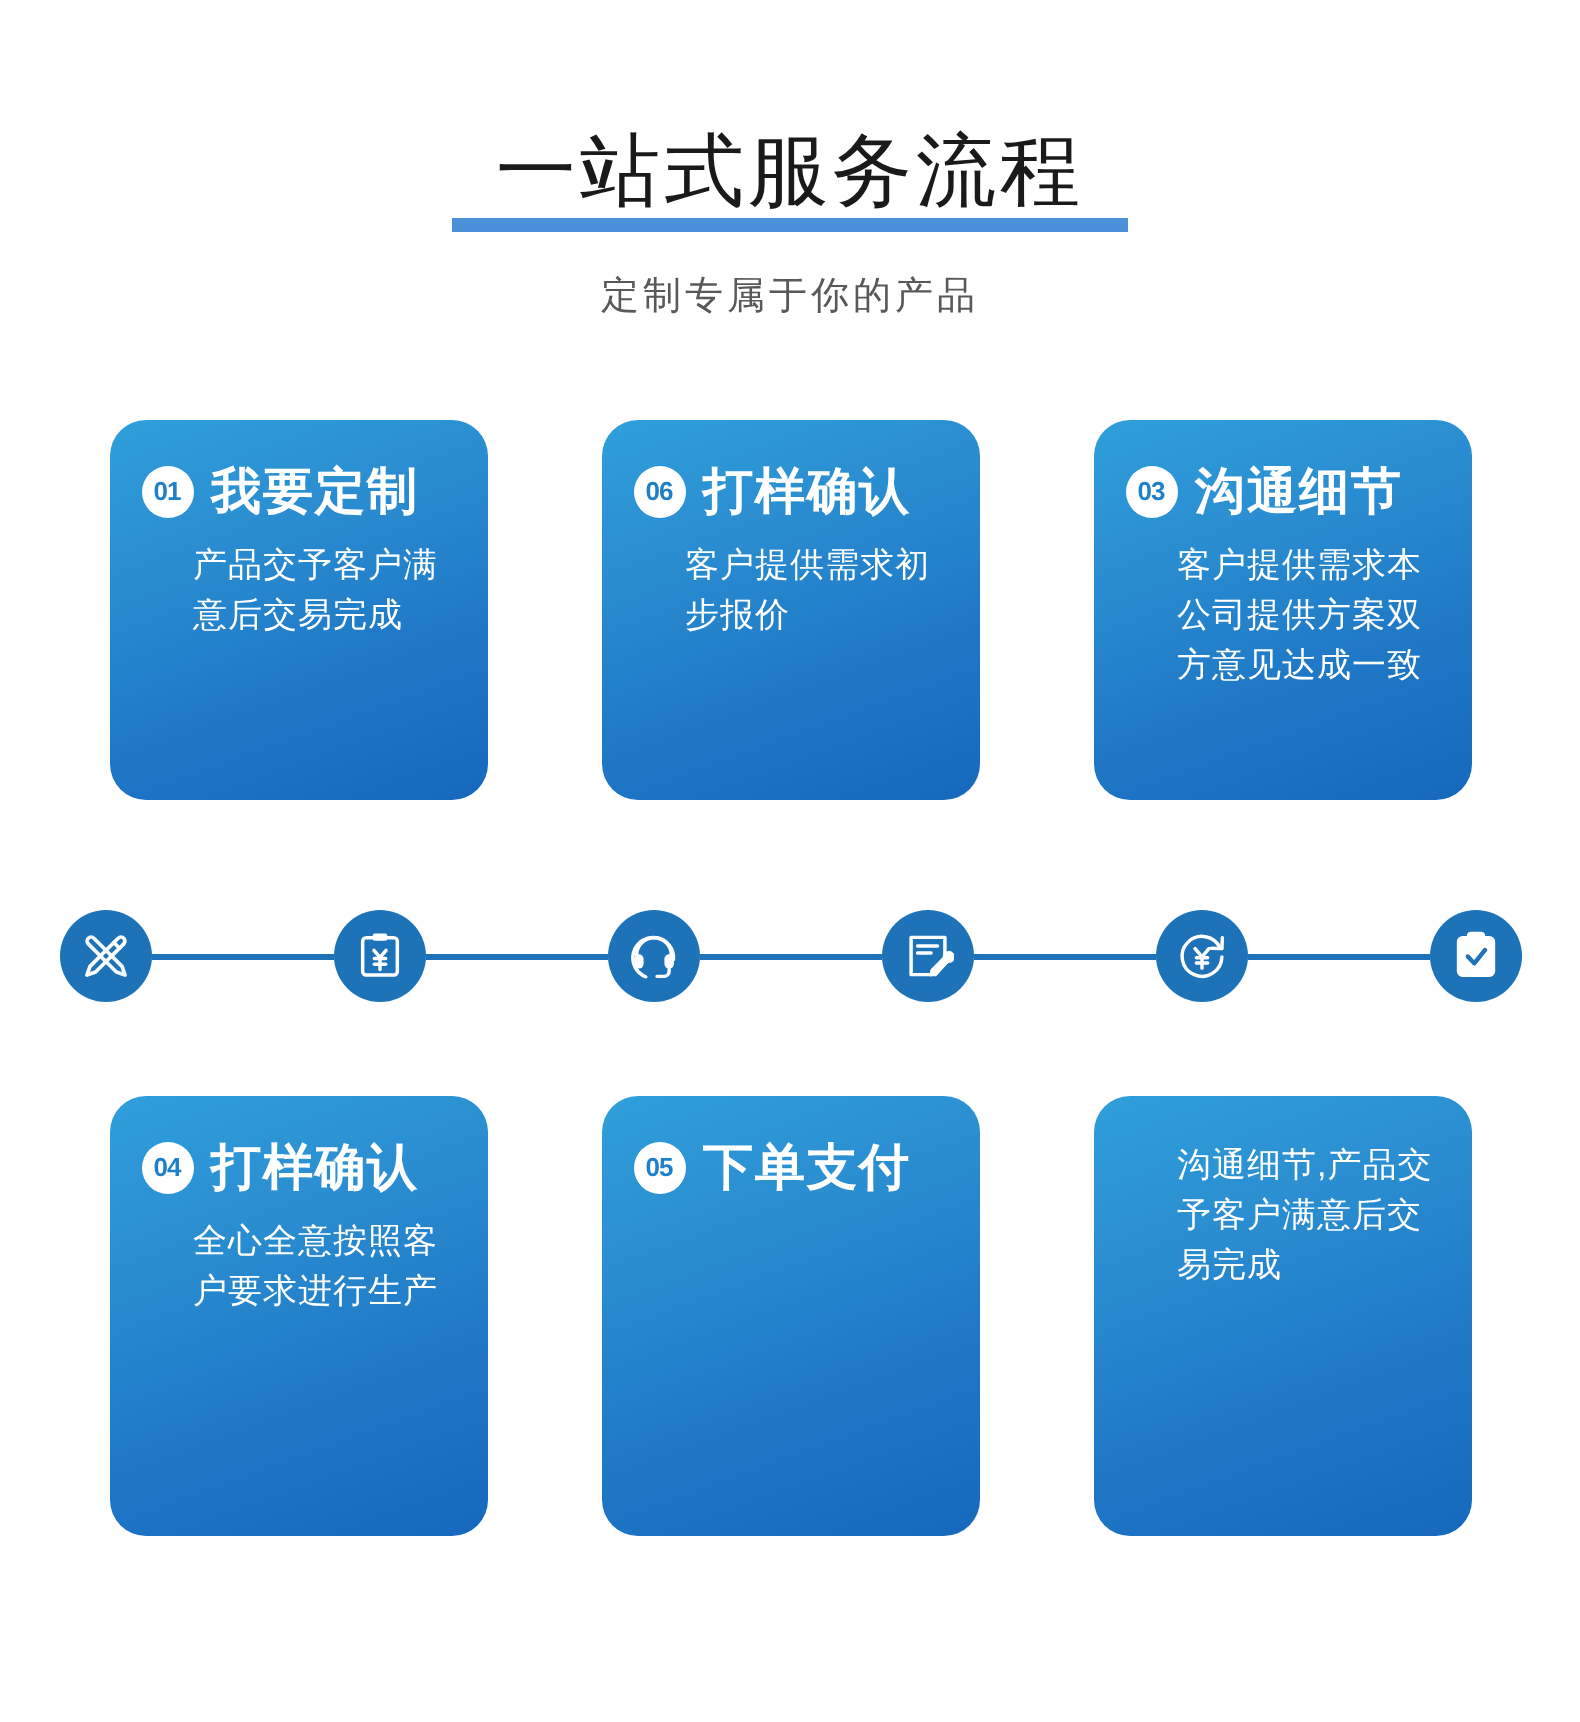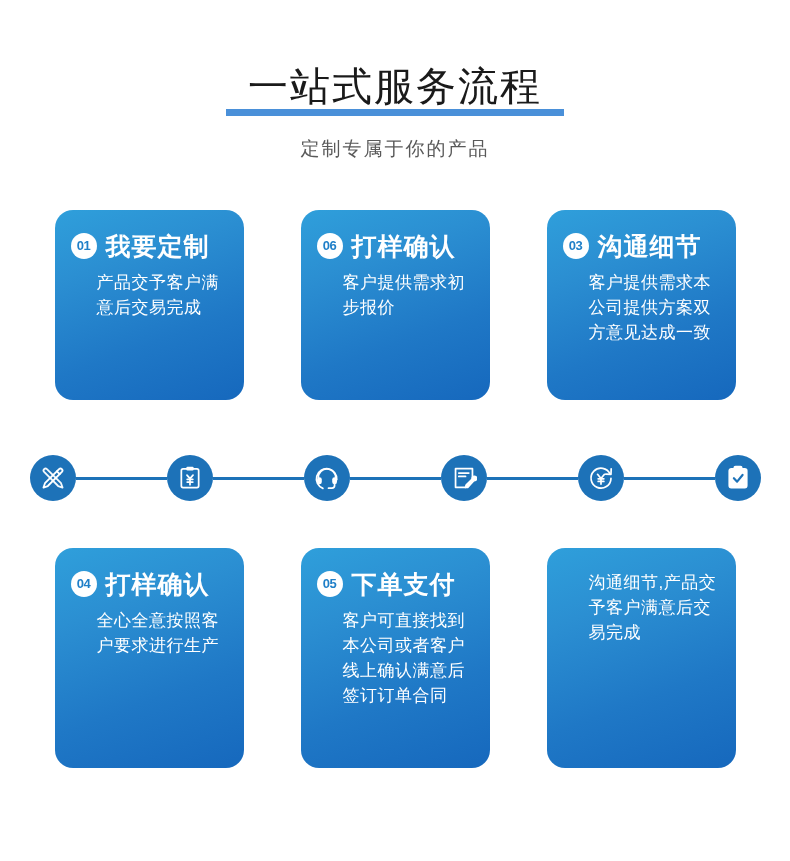--- a/index.html
+++ b/index.html
@@ -260,20 +260,19 @@
       <div class="card-title">打样确认</div>
     </div>
     <div class="card-desc">全心全意按照客户要求进行生产</div>
   </div>
 
   <div class="card card-bottom">
     <div class="card-head">
       <div class="badge">05</div>
       <div class="card-title">下单支付</div>
     </div>
-    <div class="card-desc">客户可直接找到本公司或者客户线上确认满意后签订订单合同</div>
   </div>
 
   <div class="card card-bottom">
     <div class="card-desc">沟通细节,产品交予客户满意后交易完成</div>
   </div>
 
 </div>
 
 </body></html>

